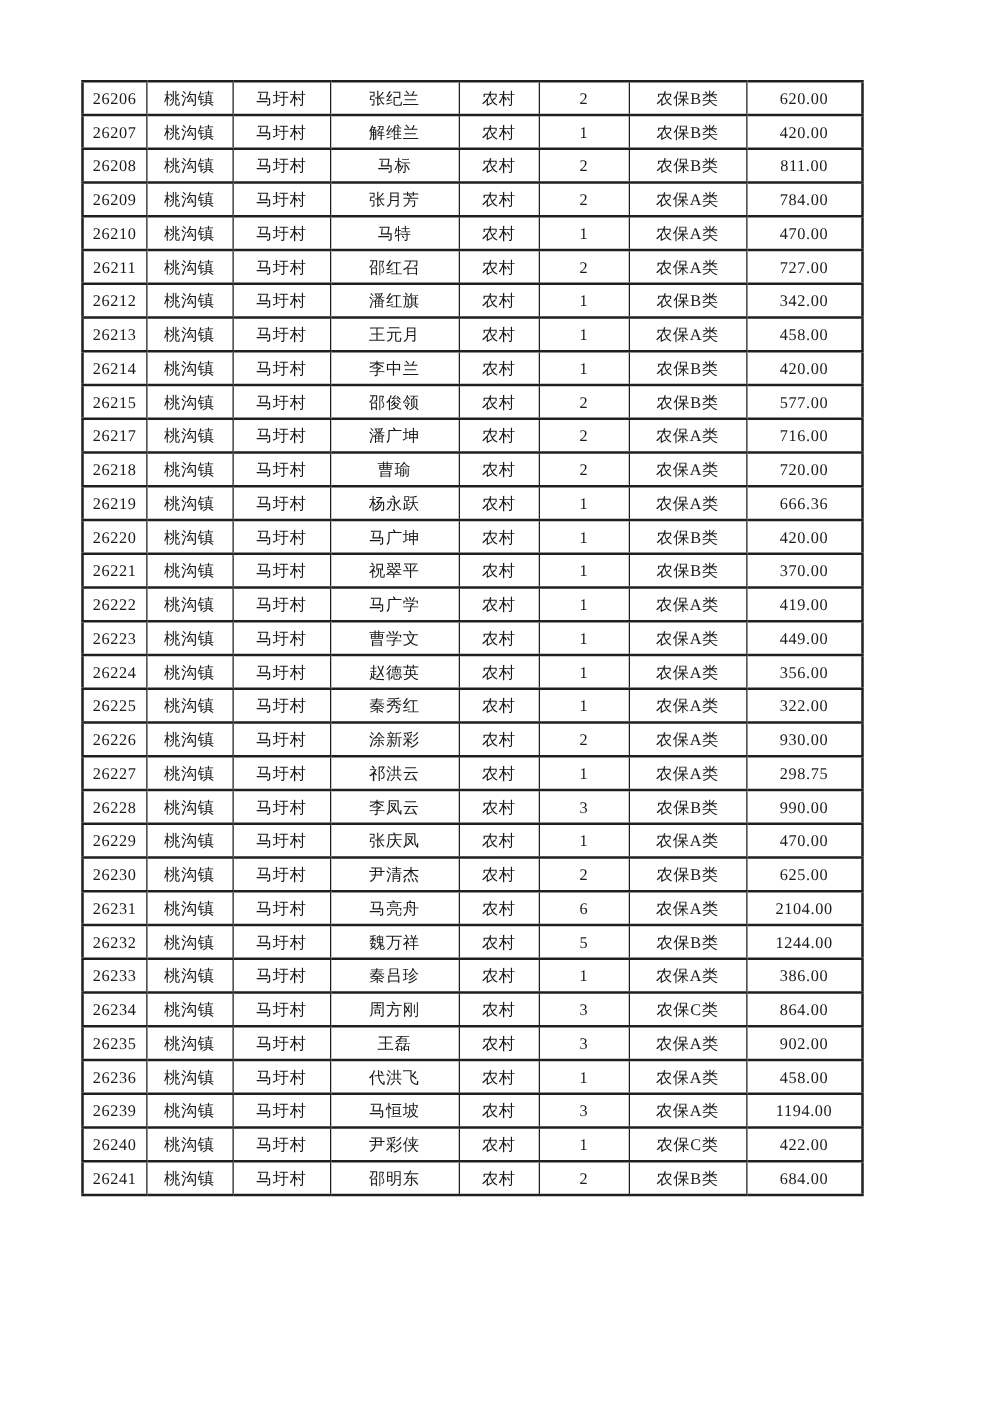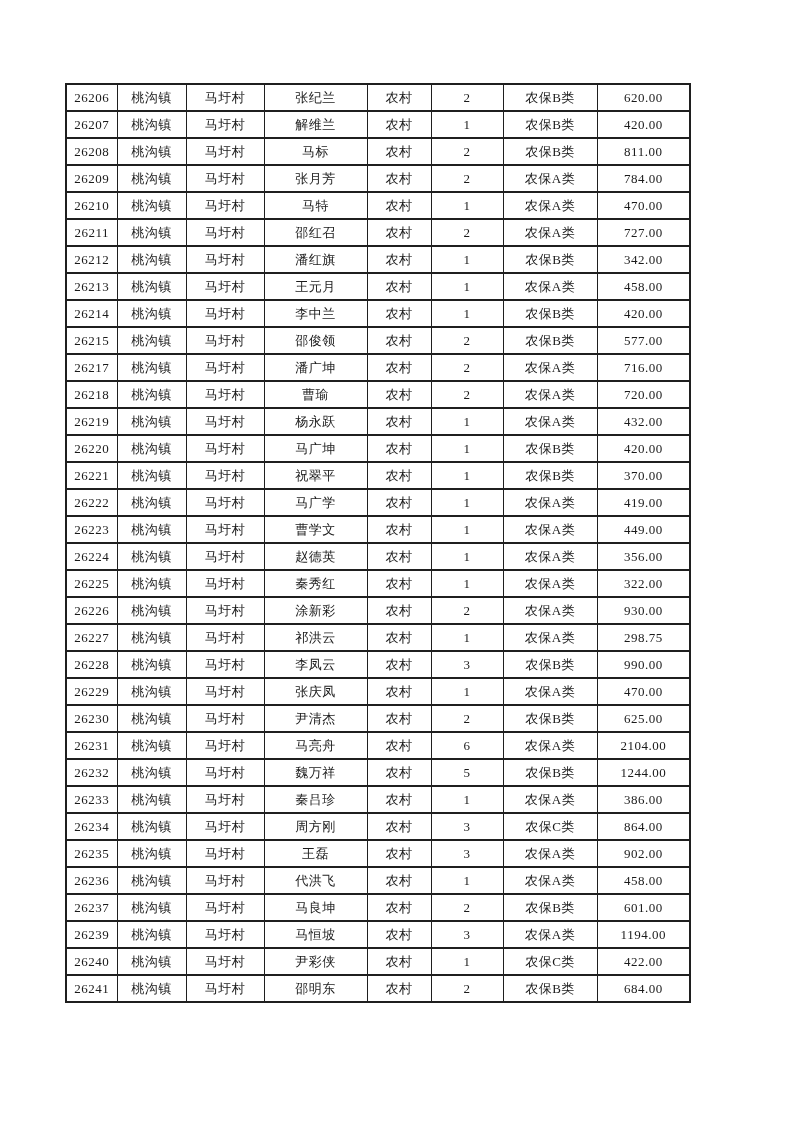--- a/index.html
+++ b/index.html
@@ -10,21 +10,21 @@
     width: 793px;
     height: 1122px;
     background: #ffffff;
     position: relative;
     font-family: "Liberation Serif", "DejaVu Serif", serif;
     color: #1a1a1a;
   }
   .sheet-table {
     position: absolute;
     left: 65px;
-    top: 83px;
+    top: 64px;
     border-collapse: collapse;
     table-layout: fixed;
     border: 2px solid #1f1f1f;
   }
   .sheet-table td {
     border-left: 1px solid #1f1f1f;
     border-right: 1px solid #1f1f1f;
     border-top: 2px solid #1f1f1f;
     border-bottom: 2px solid #1f1f1f;
     height: 25px;
@@ -187,21 +187,21 @@
           <td class="num">720.00</td>
         </tr>
         <tr>
           <td class="num">26219</td>
           <td>桃沟镇</td>
           <td>马圩村</td>
           <td>杨永跃</td>
           <td>农村</td>
           <td class="num">1</td>
           <td>农保A类</td>
-          <td class="num">432.00</td>
+          <td class="num">666.36</td>
         </tr>
         <tr>
           <td class="num">26220</td>
           <td>桃沟镇</td>
           <td>马圩村</td>
           <td>马广坤</td>
           <td>农村</td>
           <td class="num">1</td>
           <td>农保B类</td>
           <td class="num">420.00</td>
@@ -358,30 +358,20 @@
         </tr>
         <tr>
           <td class="num">26236</td>
           <td>桃沟镇</td>
           <td>马圩村</td>
           <td>代洪飞</td>
           <td>农村</td>
           <td class="num">1</td>
           <td>农保A类</td>
           <td class="num">458.00</td>
-        </tr>
-        <tr>
-          <td class="num">26237</td>
-          <td>桃沟镇</td>
-          <td>马圩村</td>
-          <td>马良坤</td>
-          <td>农村</td>
-          <td class="num">2</td>
-          <td>农保B类</td>
-          <td class="num">601.00</td>
         </tr>
         <tr>
           <td class="num">26239</td>
           <td>桃沟镇</td>
           <td>马圩村</td>
           <td>马恒坡</td>
           <td>农村</td>
           <td class="num">3</td>
           <td>农保A类</td>
           <td class="num">1194.00</td>

